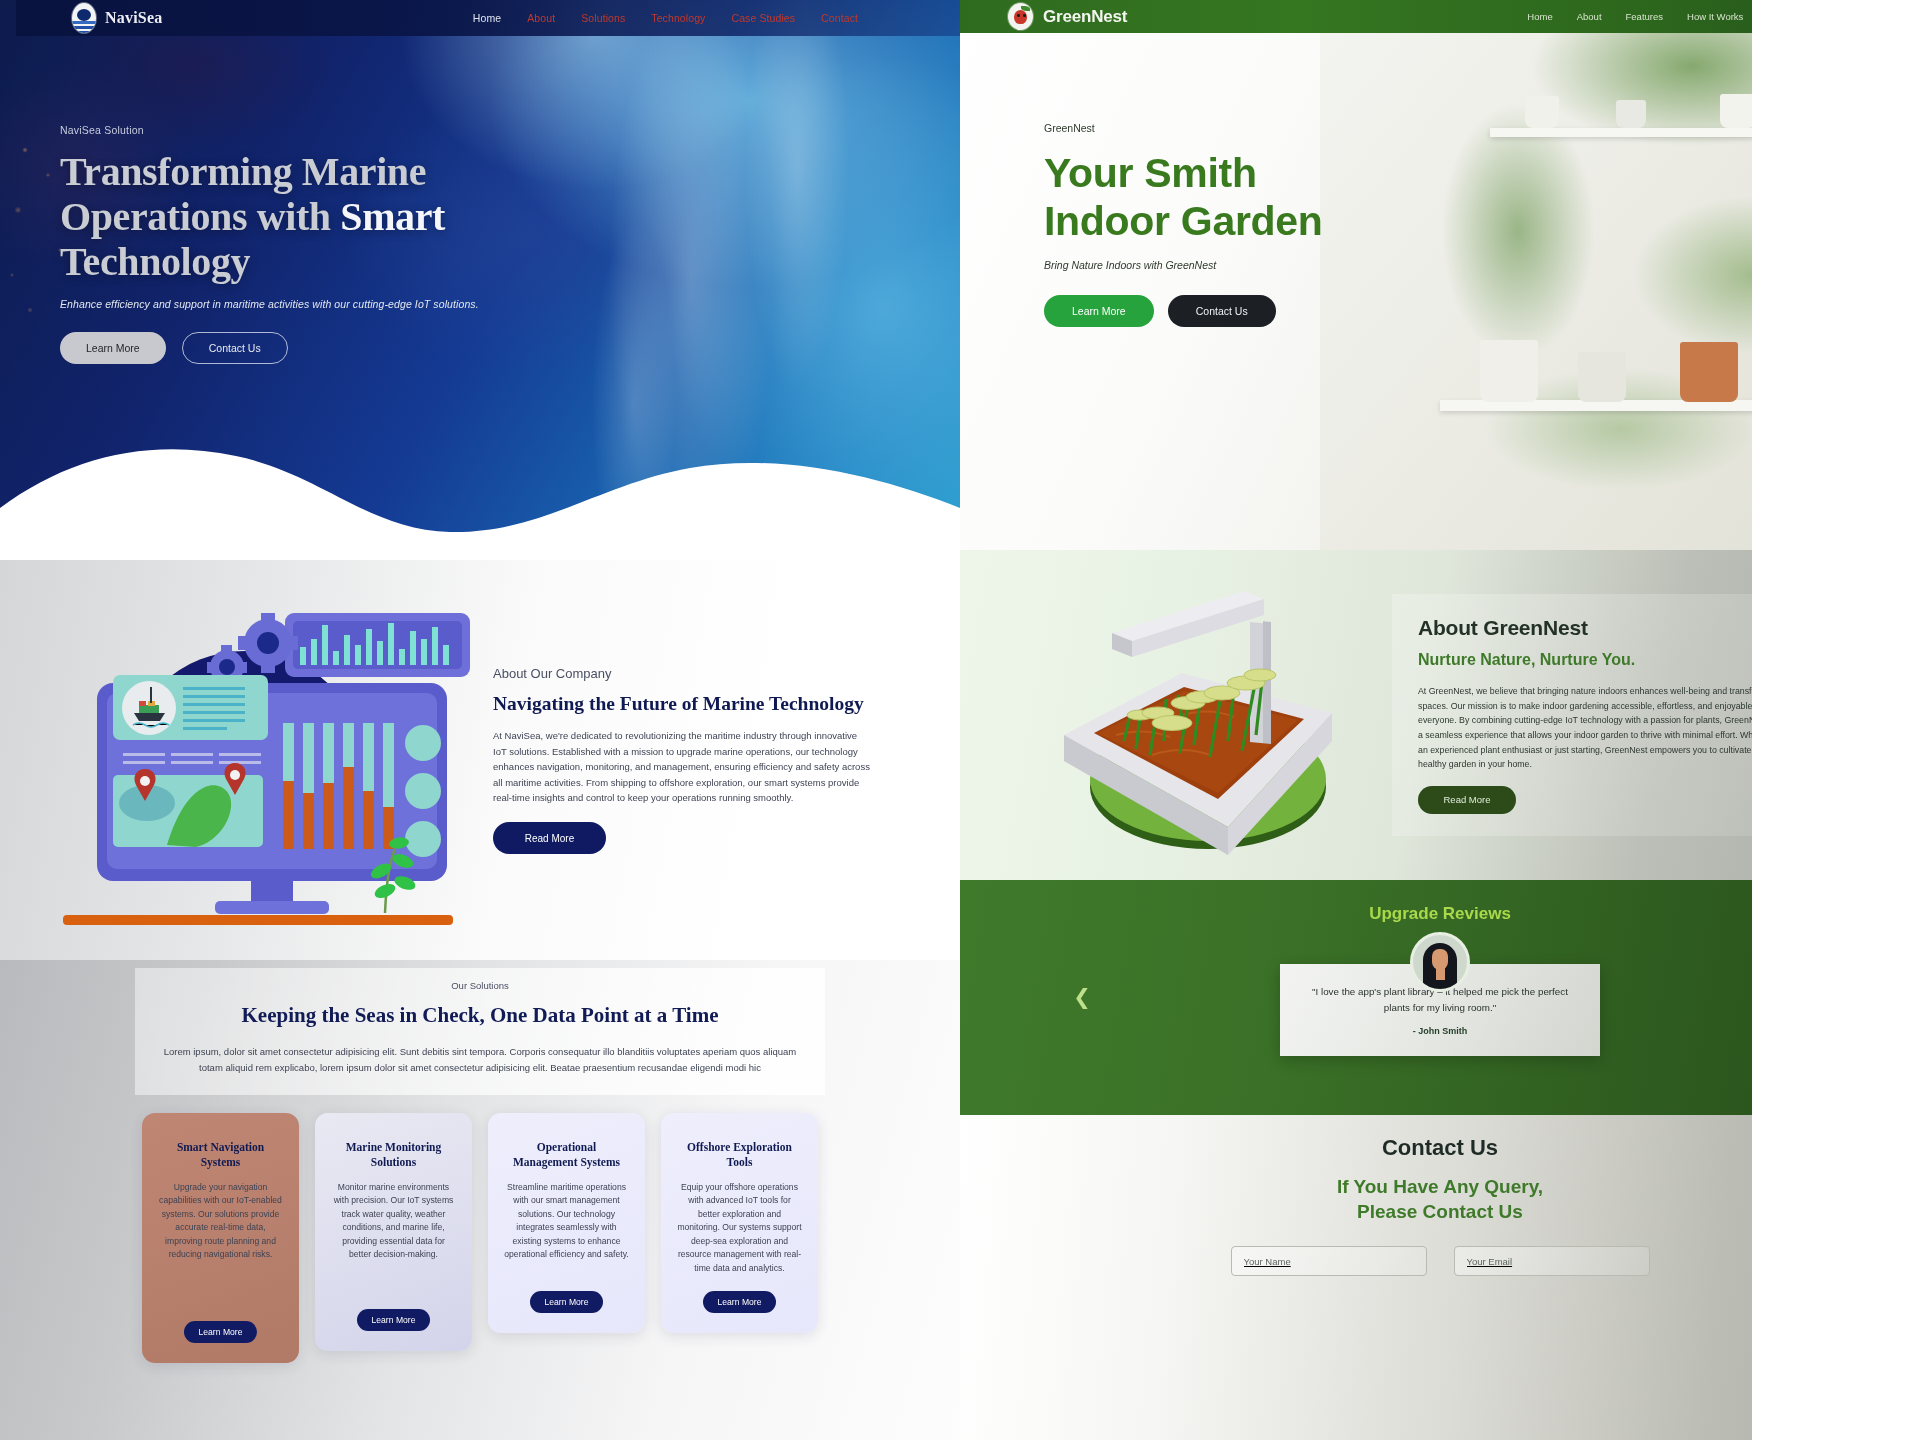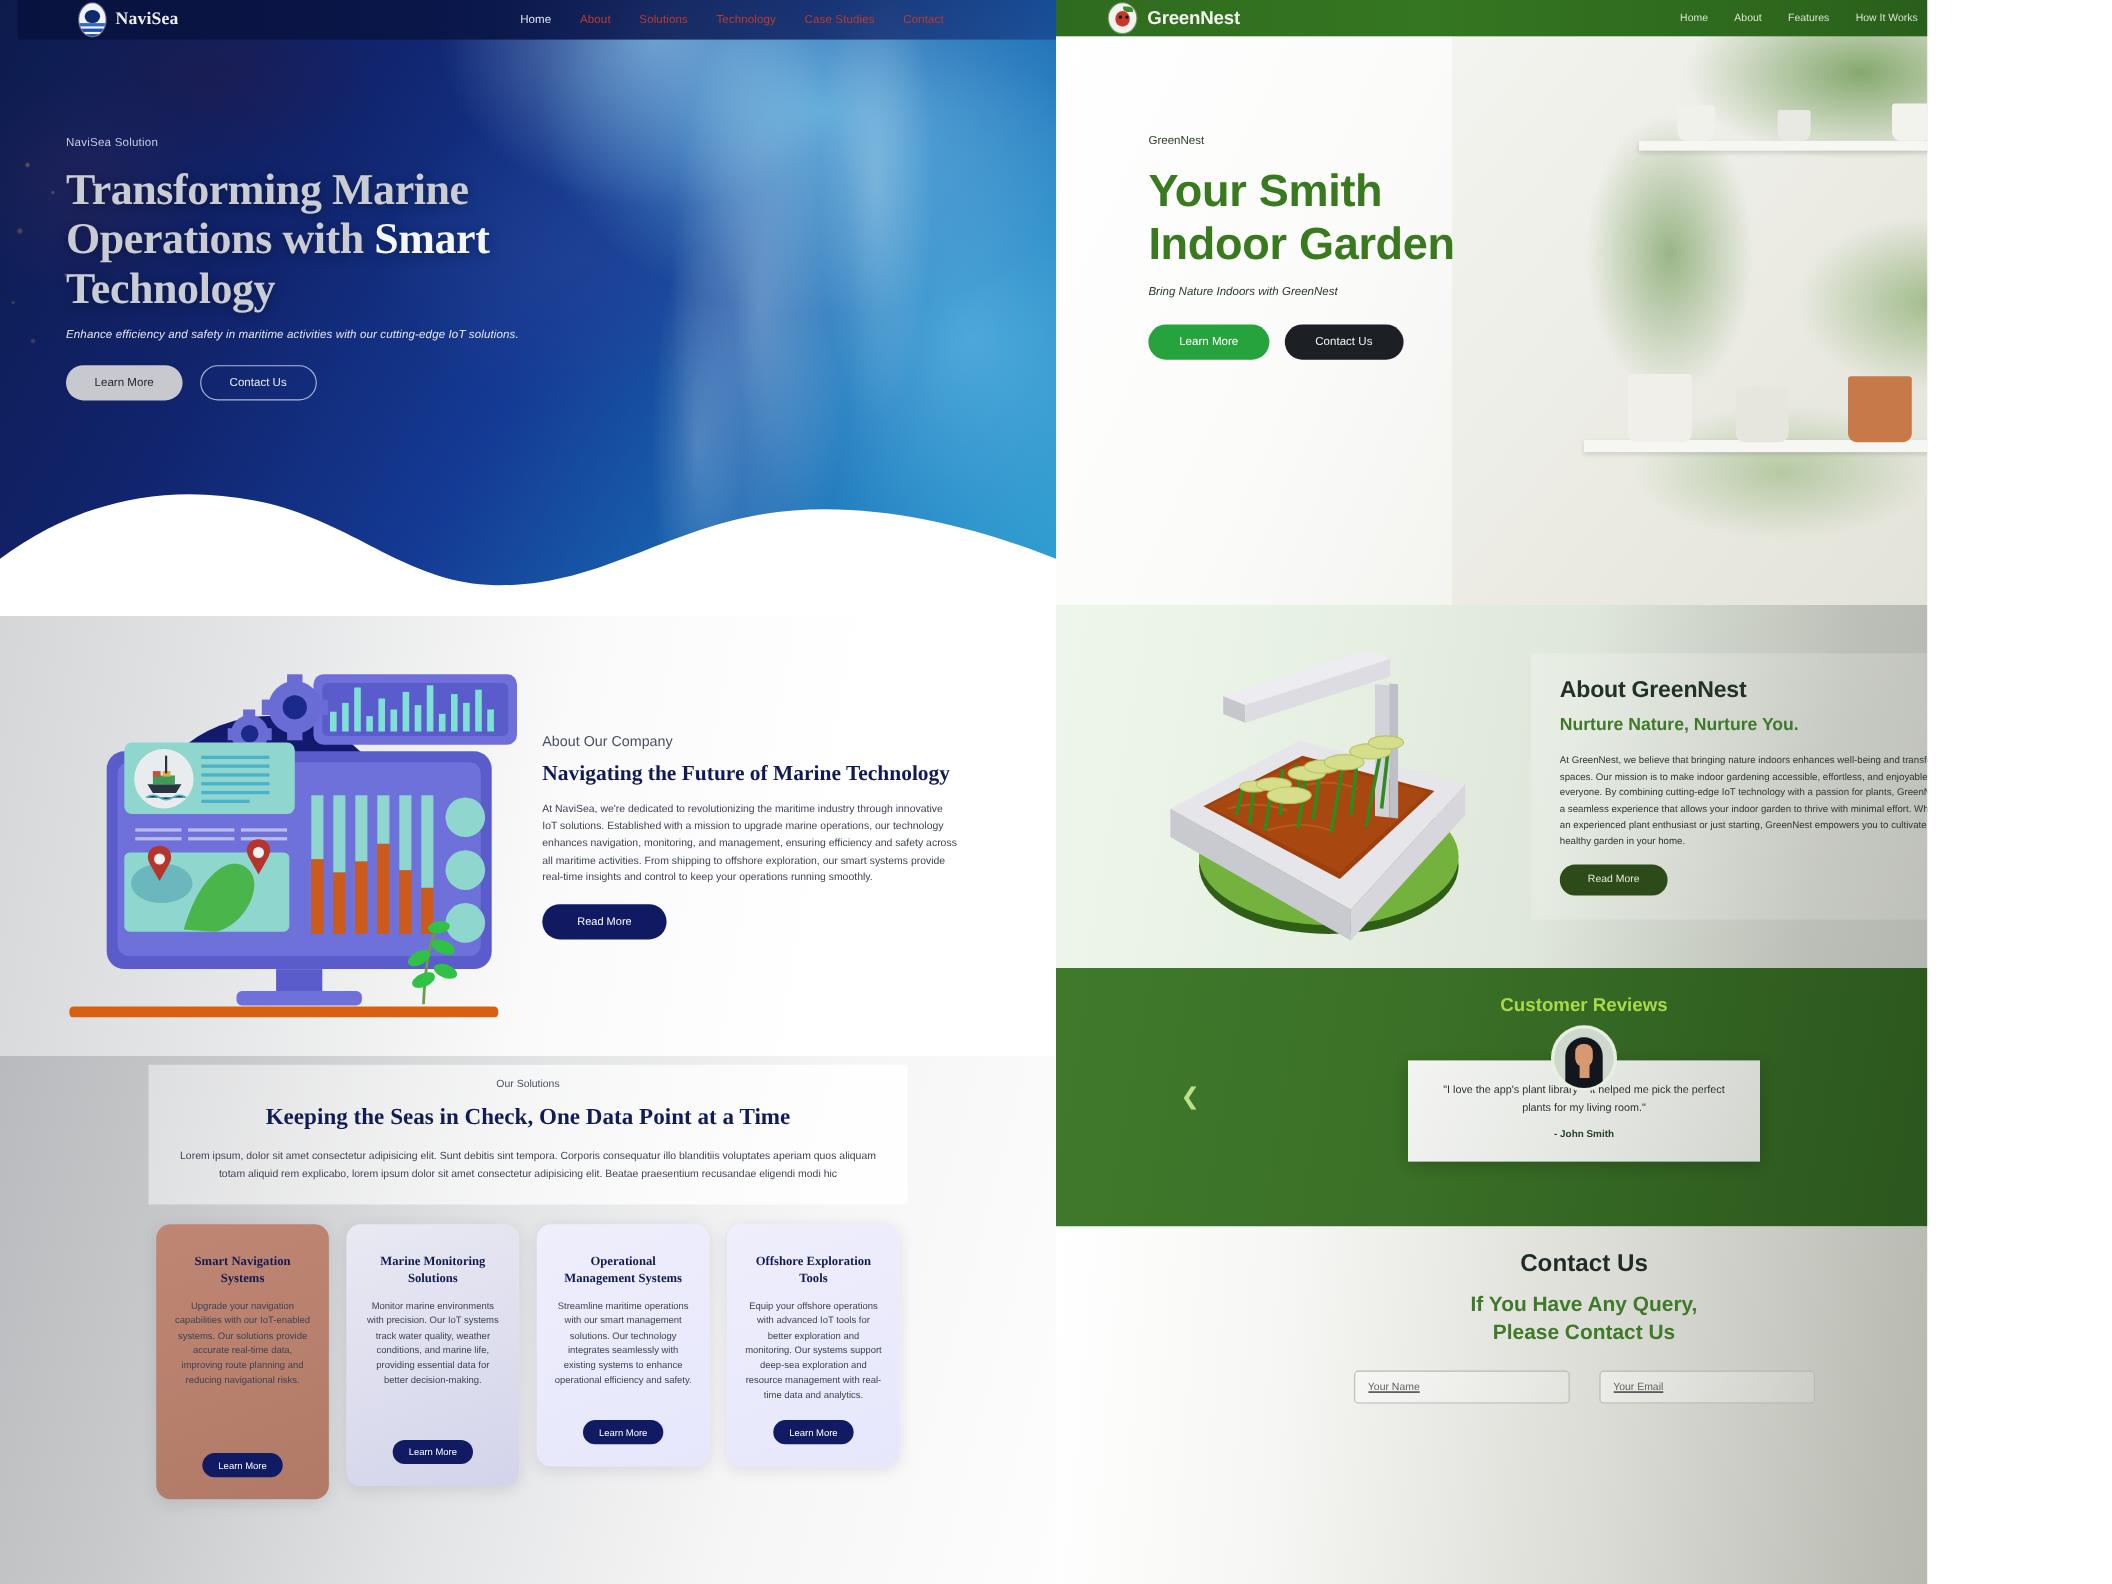--- a/index.html
+++ b/index.html
@@ -270,21 +270,21 @@
         </div>
       </nav>
 
       <div class="ns-hero-content">
         <div class="ns-eyebrow">NaviSea Solution</div>
         <h1 class="ns-title">
           <span>Transforming Marine</span><br>
           <span>Operations with </span><span class="hl">Smart</span><br>
           <span>Technology</span>
         </h1>
-        <div class="ns-sub">Enhance efficiency and safety in maritime activities with our cutting-edge IoT solutions.</div>
+        <div class="ns-sub">Enhance efficiency and support in maritime activities with our cutting-edge IoT solutions.</div>
         <div class="ns-btns">
           <button class="ns-btn light">Learn More</button>
           <button class="ns-btn ghost">Contact Us</button>
         </div>
       </div>
 
       <svg class="ns-wave" viewBox="0 0 960 150" preserveAspectRatio="none">
         <path d="M0,96 C70,44 150,26 236,44 C322,62 368,118 450,120 C540,122 600,72 690,56 C780,40 880,64 960,96 L960,150 L0,150 Z" fill="#ffffff"></path>
       </svg>
     </section>
@@ -545,21 +545,21 @@
       </div>
       <div class="gn-about-card">
         <h2 class="gn-h2">About GreenNest</h2>
         <h3 class="gn-h3">Nurture Nature, Nurture You.</h3>
         <p class="gn-p">At GreenNest, we believe that bringing nature indoors enhances well-being and transforms living spaces. Our mission is to make indoor gardening accessible, effortless, and enjoyable for everyone. By combining cutting-edge IoT technology with a passion for plants, GreenNest creates a seamless experience that allows your indoor garden to thrive with minimal effort. Whether you're an experienced plant enthusiast or just starting, GreenNest empowers you to cultivate a lush, healthy garden in your home.</p>
         <button class="gn-readmore">Read More</button>
       </div>
     </section>
 
     <section class="gn-reviews">
-      <h2 class="gn-rev-title">Customer Reviews</h2>
+      <h2 class="gn-rev-title">Upgrade Reviews</h2>
       <div class="gn-rev-wrap">
         <span class="gn-arrow prev">❮</span>
         <div class="gn-avatar">
           <span class="hair"></span>
             <span class="face2"></span>
             <span class="neck"></span>
         </div>
         <div class="gn-card">
           <p class="gn-quote">"I love the app's plant library – it helped me pick the perfect plants for my living room."</p>
           <div class="gn-author">- John Smith</div>

